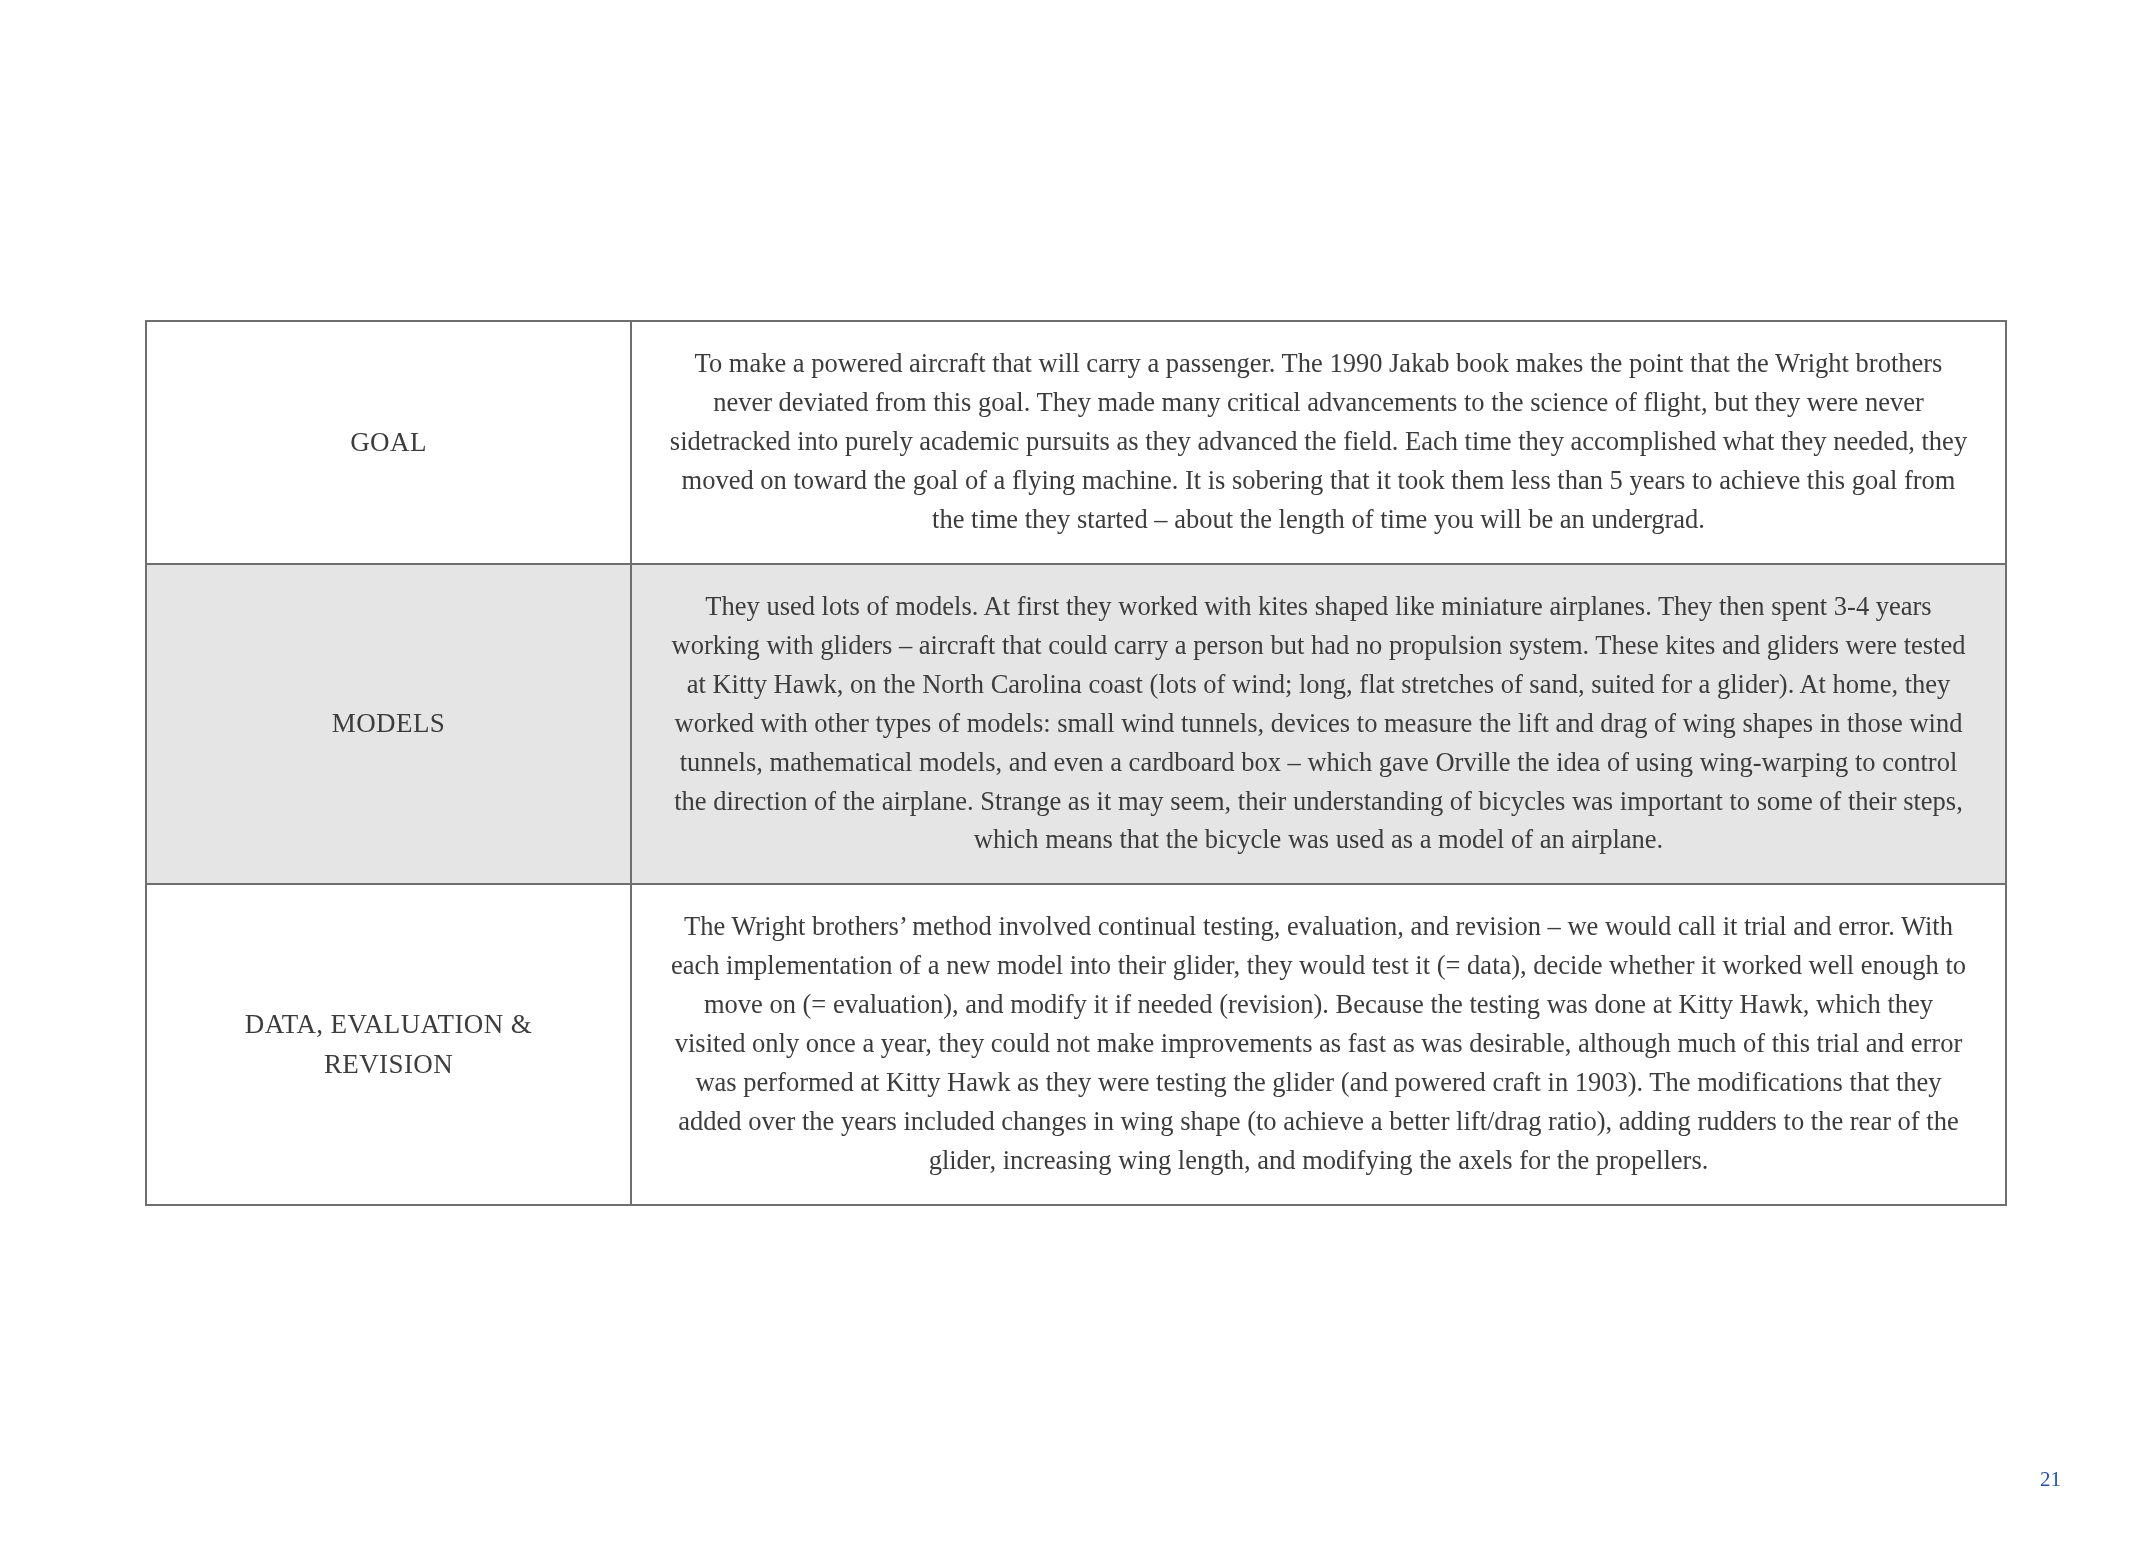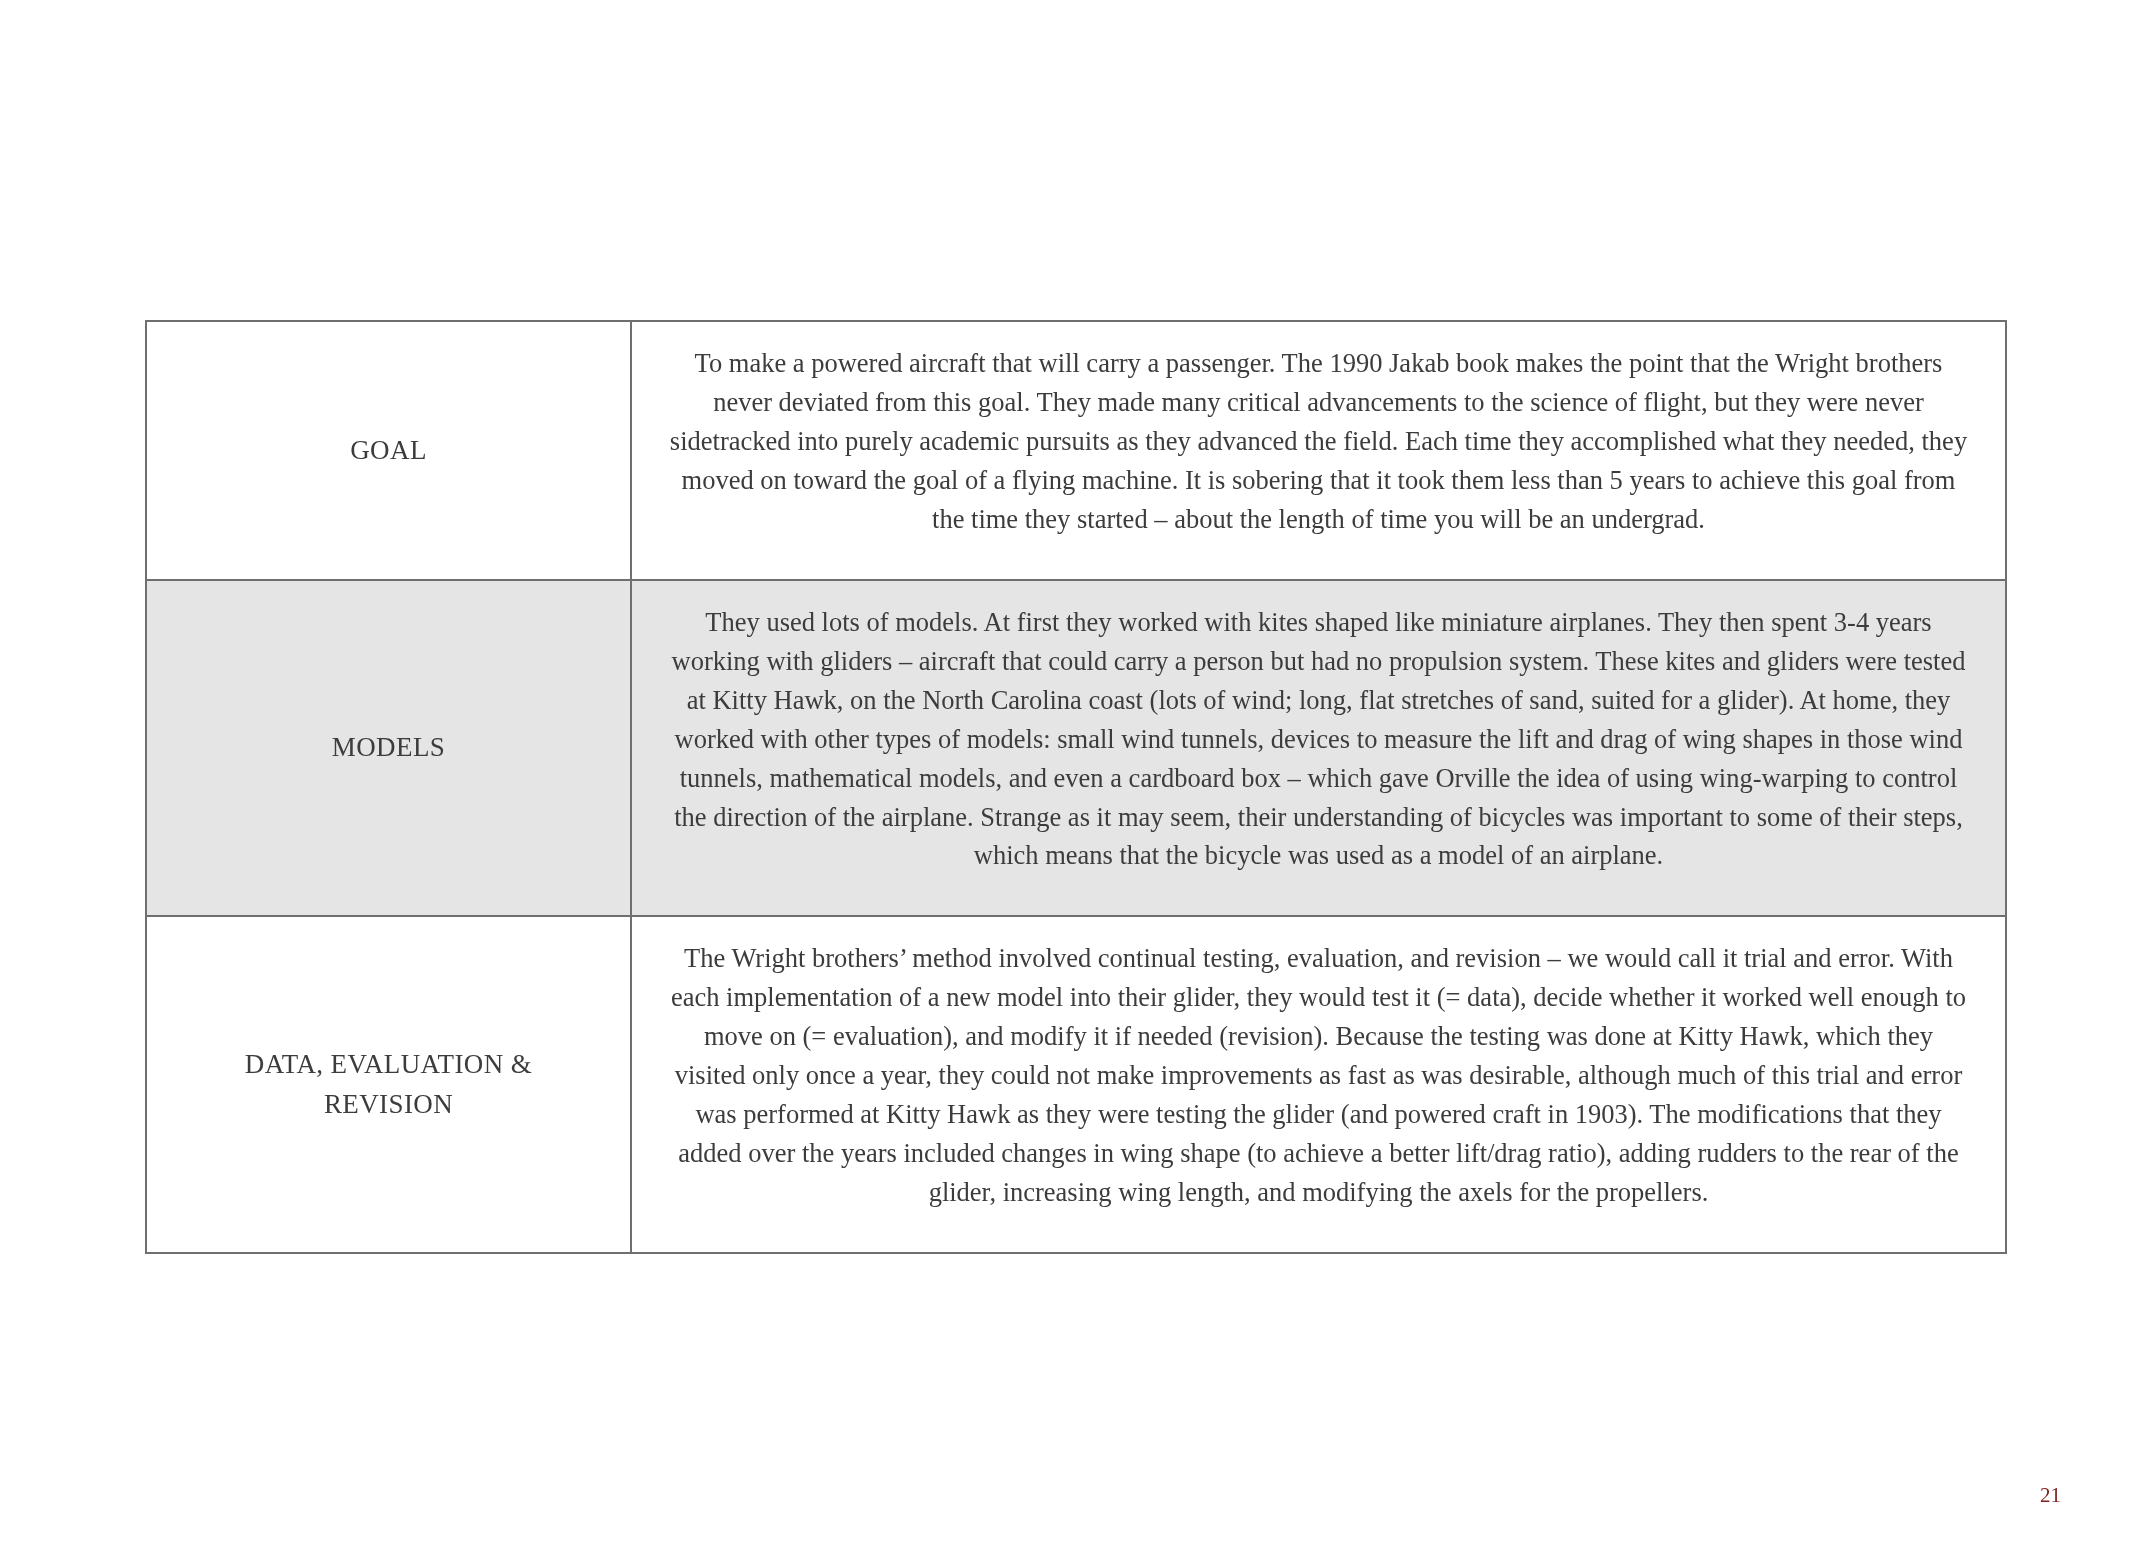--- a/index.html
+++ b/index.html
@@ -52,31 +52,31 @@
     text-align: center;
   }
   table.sci td.label {
     width: 455px;
     letter-spacing: 0.4px;
     font-size: 27px;
     padding: 18px 14px;
   }
   table.sci td.body {
     text-align: center;
-    padding: 22px 34px 40px 34px;
+    padding: 22px 34px 24px 34px;
   }
   tr.shaded td {
     background: #e5e5e5;
   }
   .page-number {
     position: absolute;
     right: 72px;
-    bottom: 50px;
+    bottom: 66px;
     font-size: 21px;
-    color: #7f1d1d;
+    color: #1d4ed8;
     font-family: "Liberation Serif", serif;
   }
   .label-line { display: block; }
 </style>
 </head>
 <body>
 
 <div class="page">
 
 

